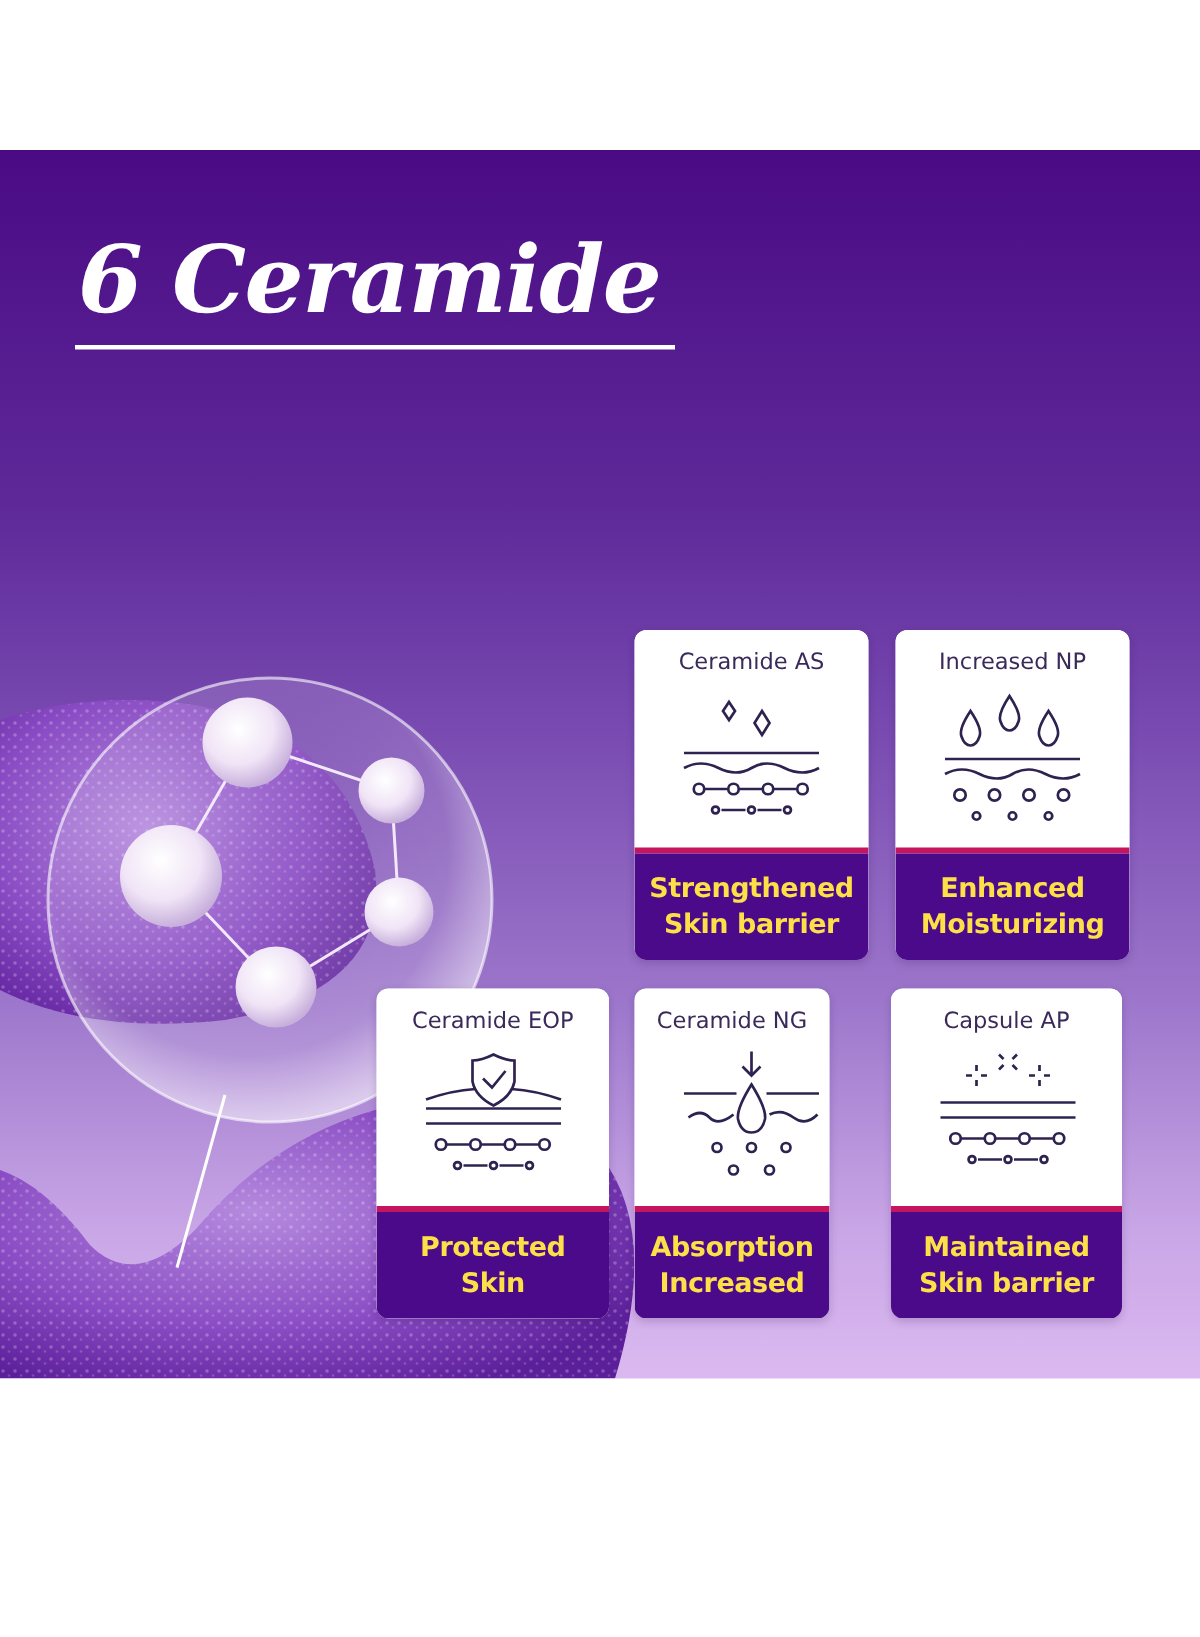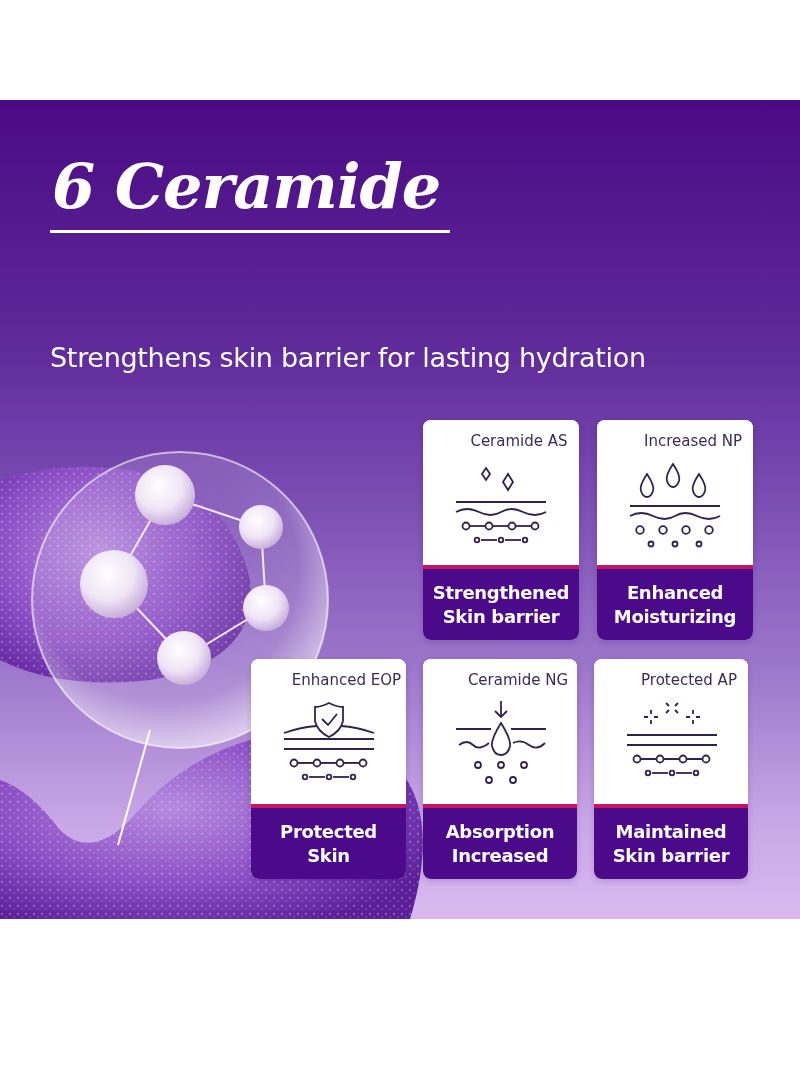--- a/index.html
+++ b/index.html
@@ -35,36 +35,35 @@
     background: #ffffff; box-shadow: 0 2px 6px rgba(40,0,80,0.18);
   }
   .card .top { position: absolute; left: 0; top: 0; width: 100%; height: 145px; background: #ffffff; }
   .card .sep { position: absolute; left: 0; top: 145px; width: 100%; height: 4px; background: #c4155e; }
   .card .bottom {
     position: absolute; left: 0; top: 149px; width: 100%; height: 71px; background: #4a0a8a;
     display: flex; align-items: center; justify-content: center; text-align: center;
   }
   .card .label {
     position: absolute; left: 0; top: 12px; width: 100%; text-align: center;
-    font-size: 15px; color: #3a2a5a; font-family: "DejaVu Sans", "Liberation Sans", sans-serif; margin-left: 18px;
+    font-size: 15px; color: #3a2a5a; font-family: "DejaVu Sans", "Liberation Sans", sans-serif;
   }
   .card .benefit {
-    color: #ffffff; font-weight: bold; font-size: 18px; line-height: 24px;
+    color: #fde047; font-weight: bold; font-size: 18px; line-height: 24px;
     font-family: "DejaVu Sans", "Liberation Sans", sans-serif; letter-spacing: -0.3px;
   }
   .card .icon { position: absolute; left: 28px; top: 40px; width: 100px; height: 90px; }
 </style>
 </head>
 <body>
 
 <div class="banner">
 
   <h1 class="title-italic">6 Ceramide</h1>
   <div class="title-underline"></div>
-  <p class="subtitle">Strengthens skin barrier for lasting hydration</p>
 
   <svg class="art" viewBox="0 0 430 519">
     <defs>
       <radialGradient id="blobG" cx="40%" cy="40%" r="70%">
         <stop offset="0%" stop-color="#b58ade"></stop>
         <stop offset="60%" stop-color="#8a4cc4"></stop>
         <stop offset="100%" stop-color="#5c1f9a"></stop>
       </radialGradient>
       <radialGradient id="bubbleG" cx="45%" cy="40%" r="60%">
         <stop offset="0%" stop-color="rgba(255,255,255,0.05)"></stop>
@@ -158,21 +157,21 @@
     <div class="bottom">
       <div class="benefit">
         <div>Enhanced</div>
         <div>Moisturizing</div>
       </div>
     </div>
   </div>
 
   <div class="card" style="left:251px; top:559px; width:155px;">
     <div class="top"></div>
-    <div class="label">Enhanced EOP</div>
+    <div class="label">Ceramide EOP</div>
     <svg class="icon" viewBox="0 0 100 90" fill="none" stroke="#2e2350" stroke-width="1.8">
       <path d="M50 4 Q42 8 36 8 L36 22 Q38 32 50 38 Q62 32 64 22 L64 8 Q58 8 50 4 Z"></path>
       <path d="M43 20 L49 26 L58 15"></path>
       <path d="M5 34 Q22 28 38 27"></path>
       <path d="M62 27 Q78 28 95 34"></path>
       <line x1="5" y1="40" x2="95" y2="40"></line>
       <line x1="5" y1="50" x2="95" y2="50"></line>
       <circle cx="15" cy="64" r="3.5"></circle>
         <circle cx="38" cy="64" r="3.5"></circle>
         <circle cx="61" cy="64" r="3.5"></circle>
@@ -188,21 +187,21 @@
     </svg>
     <div class="sep"></div>
     <div class="bottom">
       <div class="benefit">
         <div>Protected</div>
         <div>Skin</div>
       </div>
     </div>
   </div>
 
-  <div class="card" style="left:423px; top:559px; width:154px;">
+  <div class="card" style="left:423px; top:559px; width:130px;">
     <div class="top"></div>
     <div class="label">Ceramide NG</div>
     <svg class="icon" viewBox="0 0 100 90" fill="none" stroke="#2e2350" stroke-width="1.8">
       <line x1="50" y1="2" x2="50" y2="18"></line>
       <path d="M44 12 L50 18 L56 12"></path>
       <line x1="5" y1="30" x2="40" y2="30"></line>
       <line x1="60" y1="30" x2="95" y2="30"></line>
       <path d="M50 24 Q40 40 41 47 Q43 56 50 56 Q57 56 59 47 Q60 40 50 24 Z"></path>
       <path d="M8 46 Q16 40 22 46 T38 44"></path>
       <path d="M62 44 Q70 40 78 46 T94 44"></path>
@@ -216,21 +215,21 @@
     <div class="bottom">
       <div class="benefit">
         <div>Absorption</div>
         <div>Increased</div>
       </div>
     </div>
   </div>
 
   <div class="card" style="left:594px; top:559px; width:154px;">
     <div class="top"></div>
-    <div class="label">Protected AP</div>
+    <div class="label">Capsule AP</div>
     <svg class="icon" viewBox="0 0 100 90" fill="none" stroke="#2e2350" stroke-width="1.8">
       <g>
         <line x1="22" y1="18" x2="26" y2="18"></line>
           <line x1="32" y1="18" x2="36" y2="18"></line>
         <line x1="29" y1="11" x2="29" y2="15"></line>
           <line x1="29" y1="21" x2="29" y2="25"></line>
       </g>
       <g>
         <line x1="44" y1="4" x2="47" y2="7"></line>
           <line x1="56" y1="4" x2="53" y2="7"></line>

